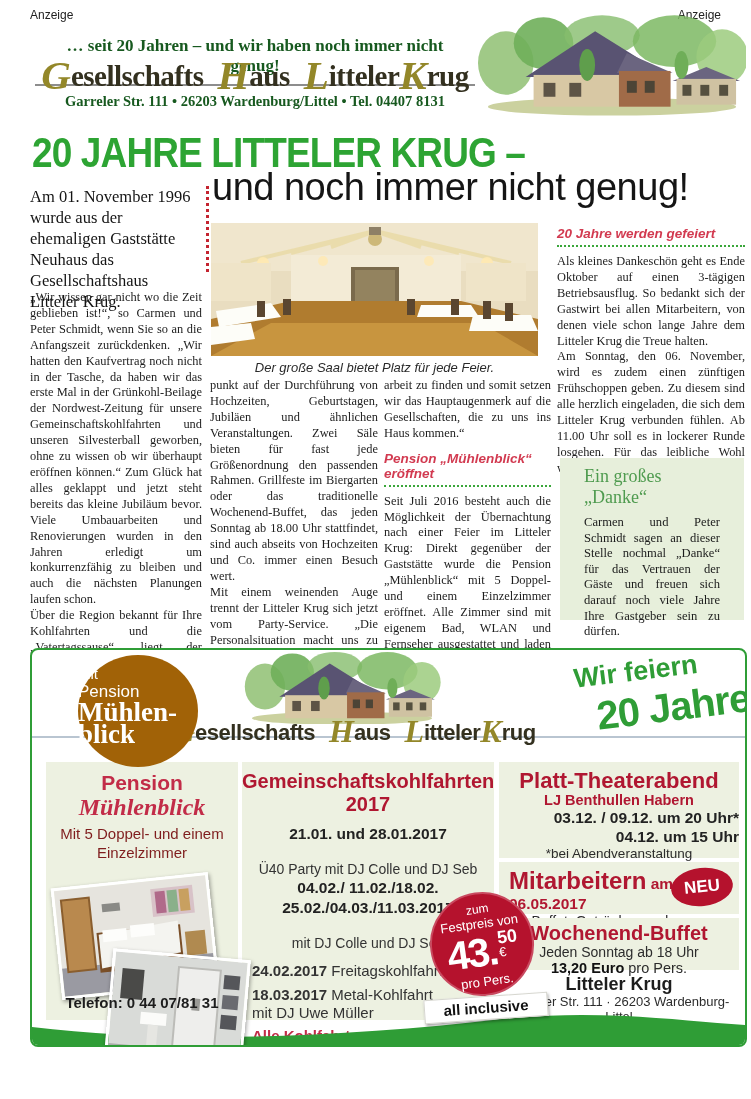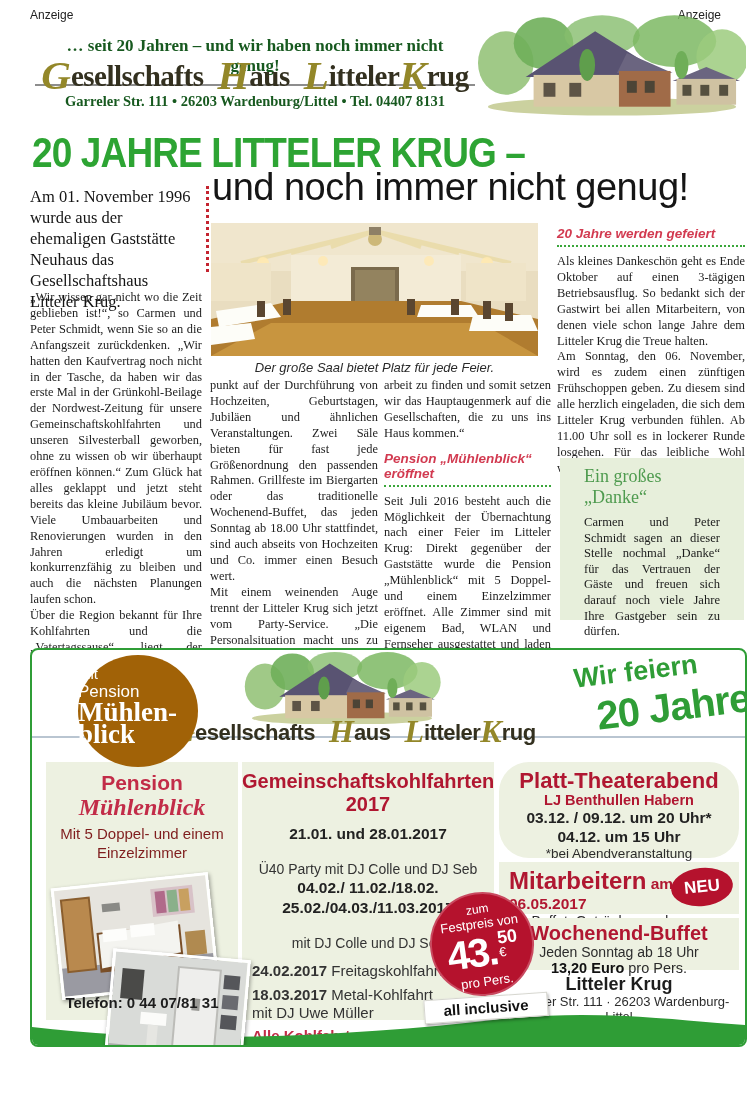--- a/index.html
+++ b/index.html
@@ -77,21 +77,21 @@
   .ad-logo{left:140px;top:62px;width:350px;font-size:22px;line-height:34px;}
   .ad-logo .ini{font-size:32px;top:2px;}
   .celebrate1{left:540px;top:14px;color:#2f9d36;font-weight:bold;font-size:27px;
               transform:rotate(-7deg);transform-origin:left top;white-space:nowrap;}
   .celebrate2{left:562px;top:44px;color:#2f9d36;font-weight:bold;font-size:40px;
               transform:rotate(-7deg);transform-origin:left top;white-space:nowrap;letter-spacing:-1px;}
 
   .panel{background:#edf1e1;box-sizing:border-box;}
   .p-pension{left:14px;top:112px;width:192px;height:258px;text-align:center;}
   .p-mid{left:210px;top:112px;width:252px;height:258px;text-align:center;overflow:visible;}
-  .p-theater{left:467px;top:112px;width:240px;height:96px;text-align:center;padding-top:7px;border-radius:30px;}
+  .p-theater{left:467px;top:112px;width:240px;height:96px;text-align:center;padding-top:7px;}
   .p-spargel{left:467px;top:212px;width:240px;height:52px;padding:5px 0 0 10px;}
   .p-woch{left:467px;top:268px;width:240px;height:52px;text-align:center;padding-top:4px;}
   .ad-footer{left:467px;top:324px;width:240px;text-align:center;}
 
   .red-big{color:#c22c48;font-weight:bold;}
   .darkred{color:#b01731;font-weight:bold;}
   .pension-t1{font-size:21px;line-height:23px;margin-top:9px;}
   .pension-t2{font-family:"Liberation Serif",serif;font-style:italic;font-size:24px;line-height:26px;}
   .pension-desc{font-size:15px;line-height:19px;color:#7f1d1d;margin-top:4px;}
   .room1{left:10px;top:118px;width:152px;height:106px;transform:rotate(-6deg);
@@ -116,21 +116,21 @@
   .price-stack{display:flex;flex-direction:column;align-items:flex-start;margin-left:2px;}
   .price-dec{font-size:18px;font-weight:bold;line-height:16px;}
   .price-cur{font-size:13px;line-height:13px;}
   .price-pp{font-size:13px;margin-top:2px;}
   .ribbon{left:182px;top:234px;width:122px;height:22px;background:#fff;border:1px solid #d6d6cf;
           box-shadow:1px 2px 3px rgba(0,0,0,.35);transform:rotate(-4deg);text-align:center;
           font-weight:bold;font-size:15px;color:#111;line-height:21px;z-index:7;}
 
   .th-title{font-size:22px;line-height:23px;}
   .th-sub{font-size:14.5px;line-height:16px;}
-  .th-date{font-weight:bold;font-size:15.5px;line-height:19px;color:#222;}
+  .th-date{font-weight:bold;font-size:15.5px;line-height:19px;color:#222;text-align:right;}
   .th-note{font-size:13.5px;line-height:16px;color:#2c2c2c;}
   .sp-title{font-size:24px;display:inline;}
   .sp-date{font-size:15.5px;display:inline;}
   .sp-desc{font-size:14px;line-height:17px;color:#2c2c2c;}
   .neu{left:172px;top:6px;width:62px;height:38px;background:#b5122d;border-radius:50%;
        color:#fff;font-weight:bold;font-size:17px;text-align:center;line-height:38px;
        transform:rotate(-6deg);}
   .wo-title{font-size:20px;line-height:22px;}
   .wo-l1{font-size:14px;line-height:16px;color:#2c2c2c;}
   .wo-l2{font-size:14.5px;line-height:17px;color:#2c2c2c;}

